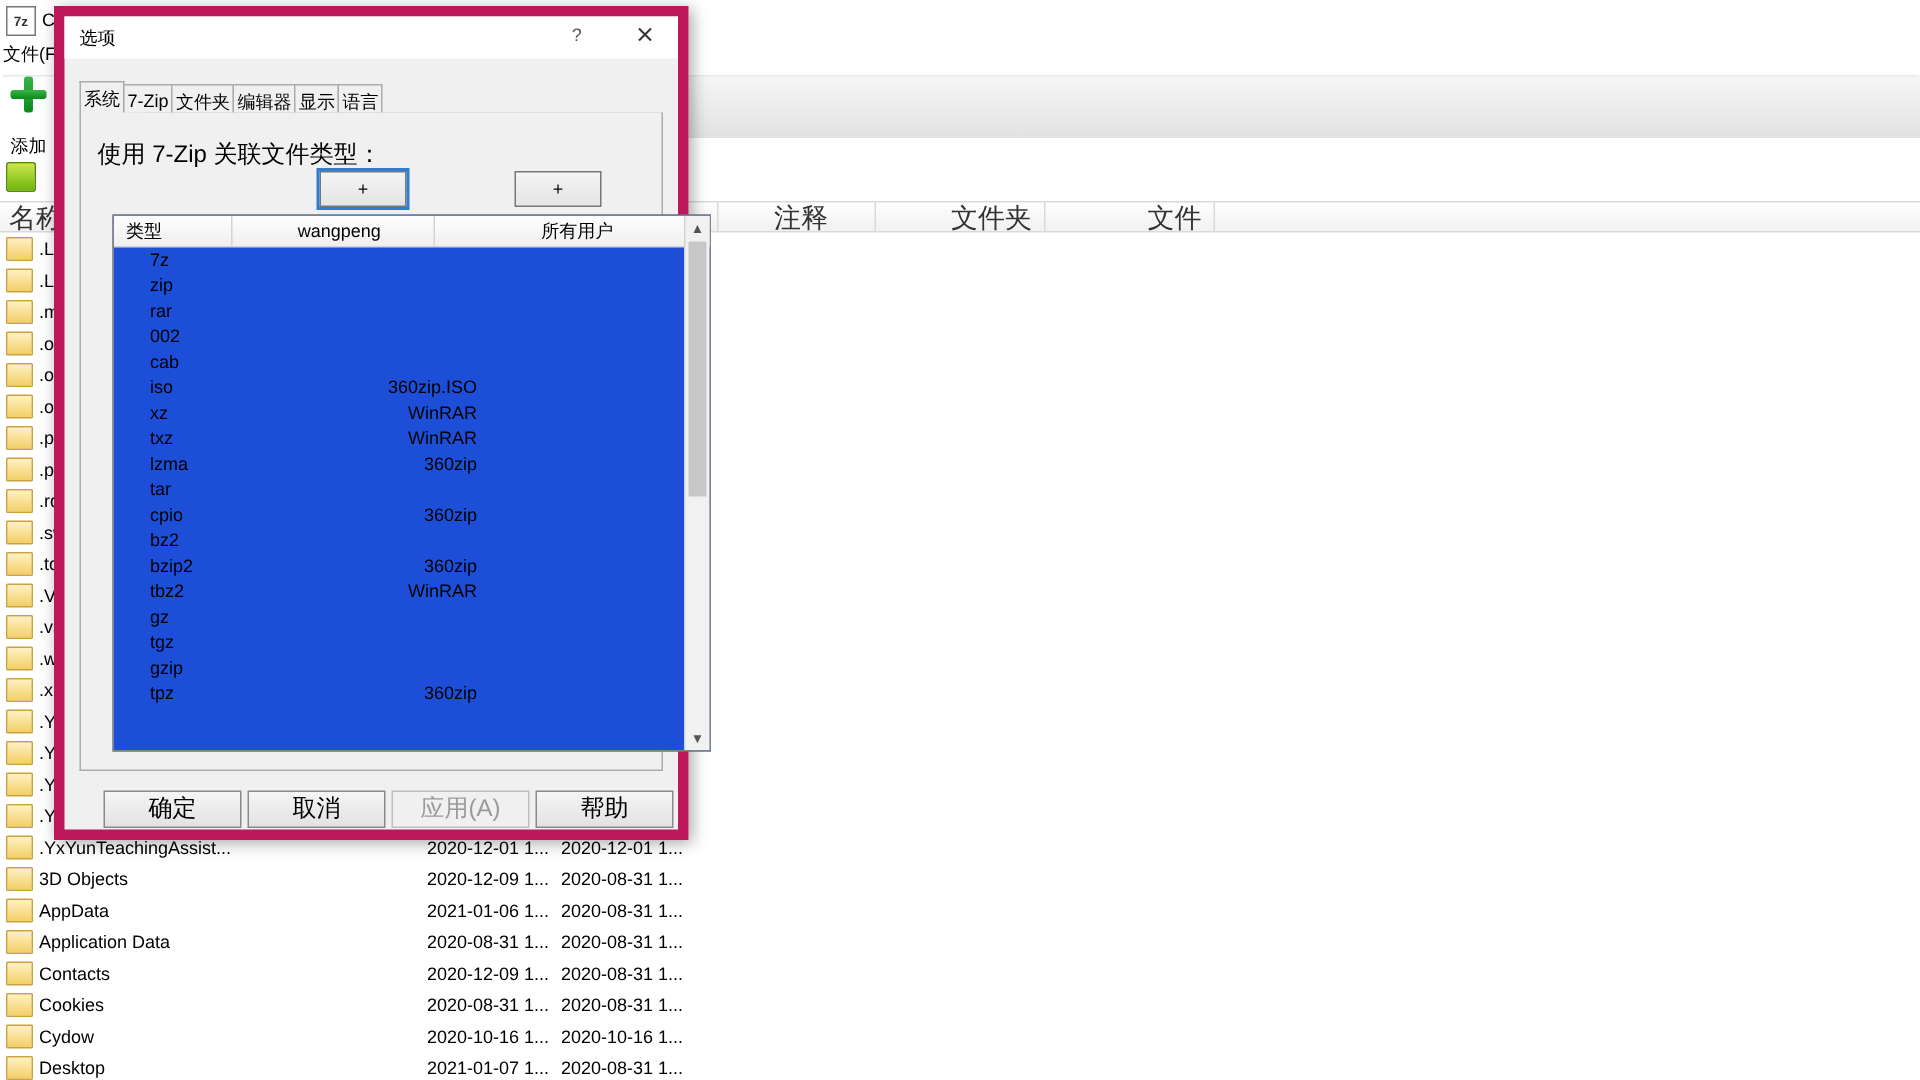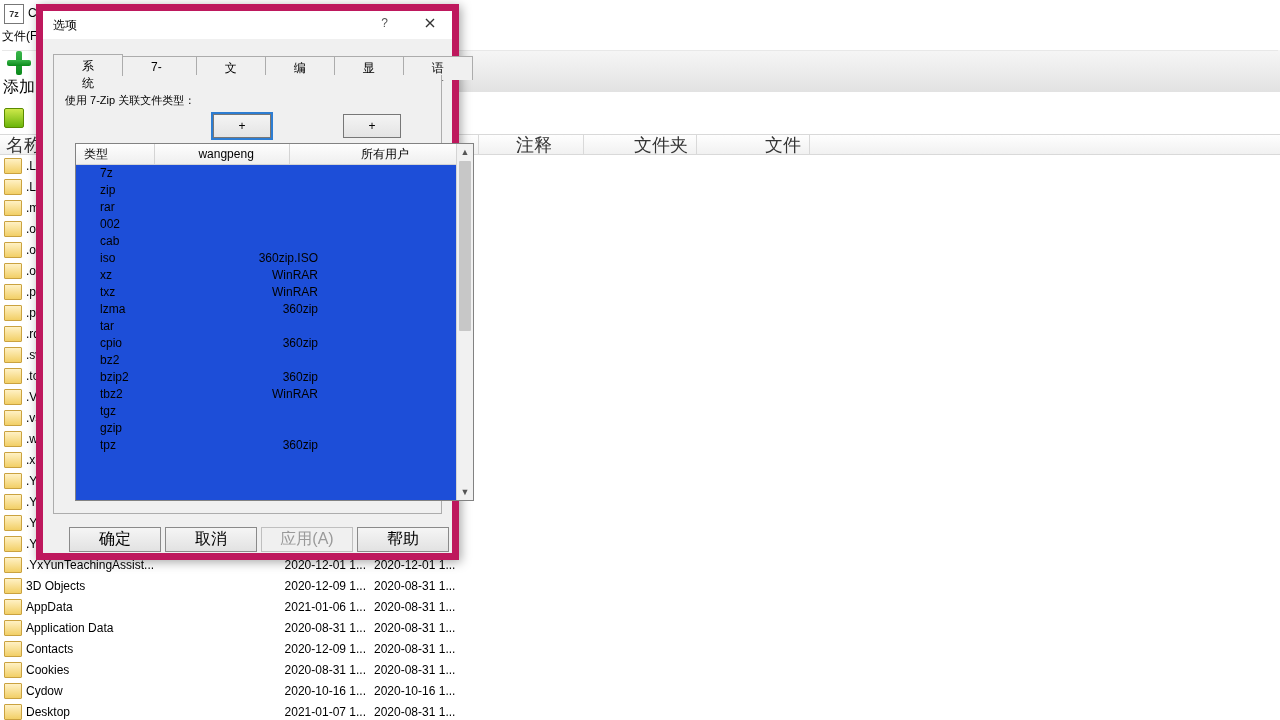--- a/index.html
+++ b/index.html
@@ -8,21 +8,21 @@
   .app-icon{position:absolute;left:4px;top:4px;width:18px;height:18px;background:#fff;border:1px solid #777;display:flex;align-items:center;justify-content:center;font-size:9px;font-weight:bold;color:#333}
   
   .menubar{position:absolute;left:2px;top:28px;right:2px;height:18px;display:flex;gap:12px;font-size:12px}
   
   .toolbar{position:absolute;left:2px;top:50px;right:2px;height:42px;display:flex;align-items:flex-start;border-top:1px solid #e8e8e8}
   .add-icon-wrap{display:flex;flex-direction:column;align-items:center;width:34px}
   .add-icon{width:24px;height:24px;position:relative}
   .add-icon .v{position:absolute;left:9px;top:0;width:6px;height:24px;background:linear-gradient(#39b54a,#0a8a1a);border-radius:2px}
   .add-icon .h{position:absolute;left:0;top:9px;width:24px;height:6px;background:linear-gradient(#39b54a,#0a8a1a);border-radius:2px}
   .add-icon .edge{position:absolute;inset:0;filter:drop-shadow(0 0 0.5px #063)}
-  .tool-lbl{font-size:16px;margin-top:2px}
+  .tool-lbl{font-size:12px;margin-top:14px}
   
   .grad-bar{position:absolute;left:38px;top:50px;right:0;height:42px;background:linear-gradient(#f6f6f6,#e2e2e2)}
   
   .test-icon{position:absolute;left:4px;top:108px;width:18px;height:18px;background:linear-gradient(#cde84a,#6bb50a);border:1px solid #5a8a00;border-radius:2px}
   
   .col-head{position:absolute;left:0;top:134px;right:0;height:19px;border-top:1px solid #d9d9d9;border-bottom:1px solid #d9d9d9;background:linear-gradient(#fefefe,#f1f1f1);display:flex;font-size:18px}
   .col-head>div{border-right:1px solid #d9d9d9;display:flex;align-items:center;padding-left:6px;color:#333}
   
   .list{position:absolute;left:0;top:155px;right:0;bottom:0;overflow:hidden}
   .row{height:21px;display:flex;align-items:center}
@@ -30,29 +30,29 @@
   .row .name{width:240px;overflow:hidden;white-space:nowrap;text-overflow:ellipsis}
   .row .date{width:100px;text-align:right;overflow:hidden;white-space:nowrap;text-overflow:ellipsis}
   .row .date2{width:100px;text-align:left;overflow:hidden;white-space:nowrap;text-overflow:ellipsis;padding-left:8px}
   
   .dlg{position:absolute;left:36px;top:4px;width:409px;height:542px;background:#f0f0f0;border:7px solid #be185d;box-shadow:2px 2px 10px rgba(0,0,0,.35)}
   .dlg-title{position:absolute;left:0;top:0;right:0;height:28px;background:#fff;display:flex;align-items:center;padding-left:10px;font-size:12px}
   .dlg-btns{position:absolute;right:0;top:0;height:28px;display:flex}
   .dlg-btns .b{width:45px;height:24px;display:flex;align-items:center;justify-content:center;color:#555}
   
   .tabs{position:absolute;left:10px;top:43px;right:10px;height:22px;display:flex;font-size:12px}
-  .tab{padding:3px 28px;border:1px solid #acacac;border-bottom:none;background:#f0f0f0;position:relative;margin-right:-1px}
+  .tab{padding:3px 2px;border:1px solid #acacac;border-bottom:none;background:#f0f0f0;position:relative;margin-right:-1px}
   .tab.active{background:#f0f0f0;z-index:2;top:0}
   .tab:not(.active){top:2px;height:17px}
   
   .tabbody{position:absolute;left:10px;top:64px;right:10px;height:438px;border:1px solid #acacac;border-top:none;background:#f0f0f0}
   .tabbody-top-border{position:absolute;left:10px;top:64px;right:10px;height:1px;background:#acacac}
   
   .tab-gap{position:absolute;left:11px;top:64px;width:42px;height:1px;background:#f0f0f0;z-index:3}
-  .instr{position:absolute;left:22px;top:82px;font-size:11px}
+  .instr{position:absolute;left:22px;top:82px;font-size:16px}
   .plusbtn{position:absolute;width:56px;height:22px;background:linear-gradient(#f4f4f4,#e4e4e4);border:1px solid #777;display:flex;align-items:center;justify-content:center;font-size:12px}
   .plusbtn.focus{outline:2px solid #2d7dd2}
   
   .lv{position:absolute;left:32px;top:132px;width:397px;height:356px;border:1px solid #828282;background:#1d4ed8}
   .lv-head{height:20px;background:linear-gradient(#fefefe,#efefef);border-bottom:1px solid #d4d4d4;display:flex;font-size:12px}
   .lv-head>div{border-right:1px solid #d4d4d4;display:flex;align-items:center;padding-left:8px}
   .lv-body{position:absolute;left:0;top:20px;right:16px;bottom:0;overflow:hidden;font-size:12px}
   .lv-row{height:17px;display:flex;align-items:center}
   .lv-row>div:nth-child(1){width:88px;padding-left:24px}
   .lv-row>div:nth-child(2){width:130px;text-align:right}
@@ -365,20 +365,25 @@
             <div>bzip2</div>
             <div>360zip</div>
             <div></div>
           </div>
           <div class="lv-row">
             <div>tbz2</div>
             <div>WinRAR</div>
             <div></div>
           </div>
           <div class="lv-row">
+            <div>gz</div>
+            <div></div>
+            <div></div>
+          </div>
+          <div class="lv-row">
             <div>tgz</div>
             <div></div>
             <div></div>
           </div>
           <div class="lv-row">
             <div>gzip</div>
             <div></div>
             <div></div>
           </div>
           <div class="lv-row">

